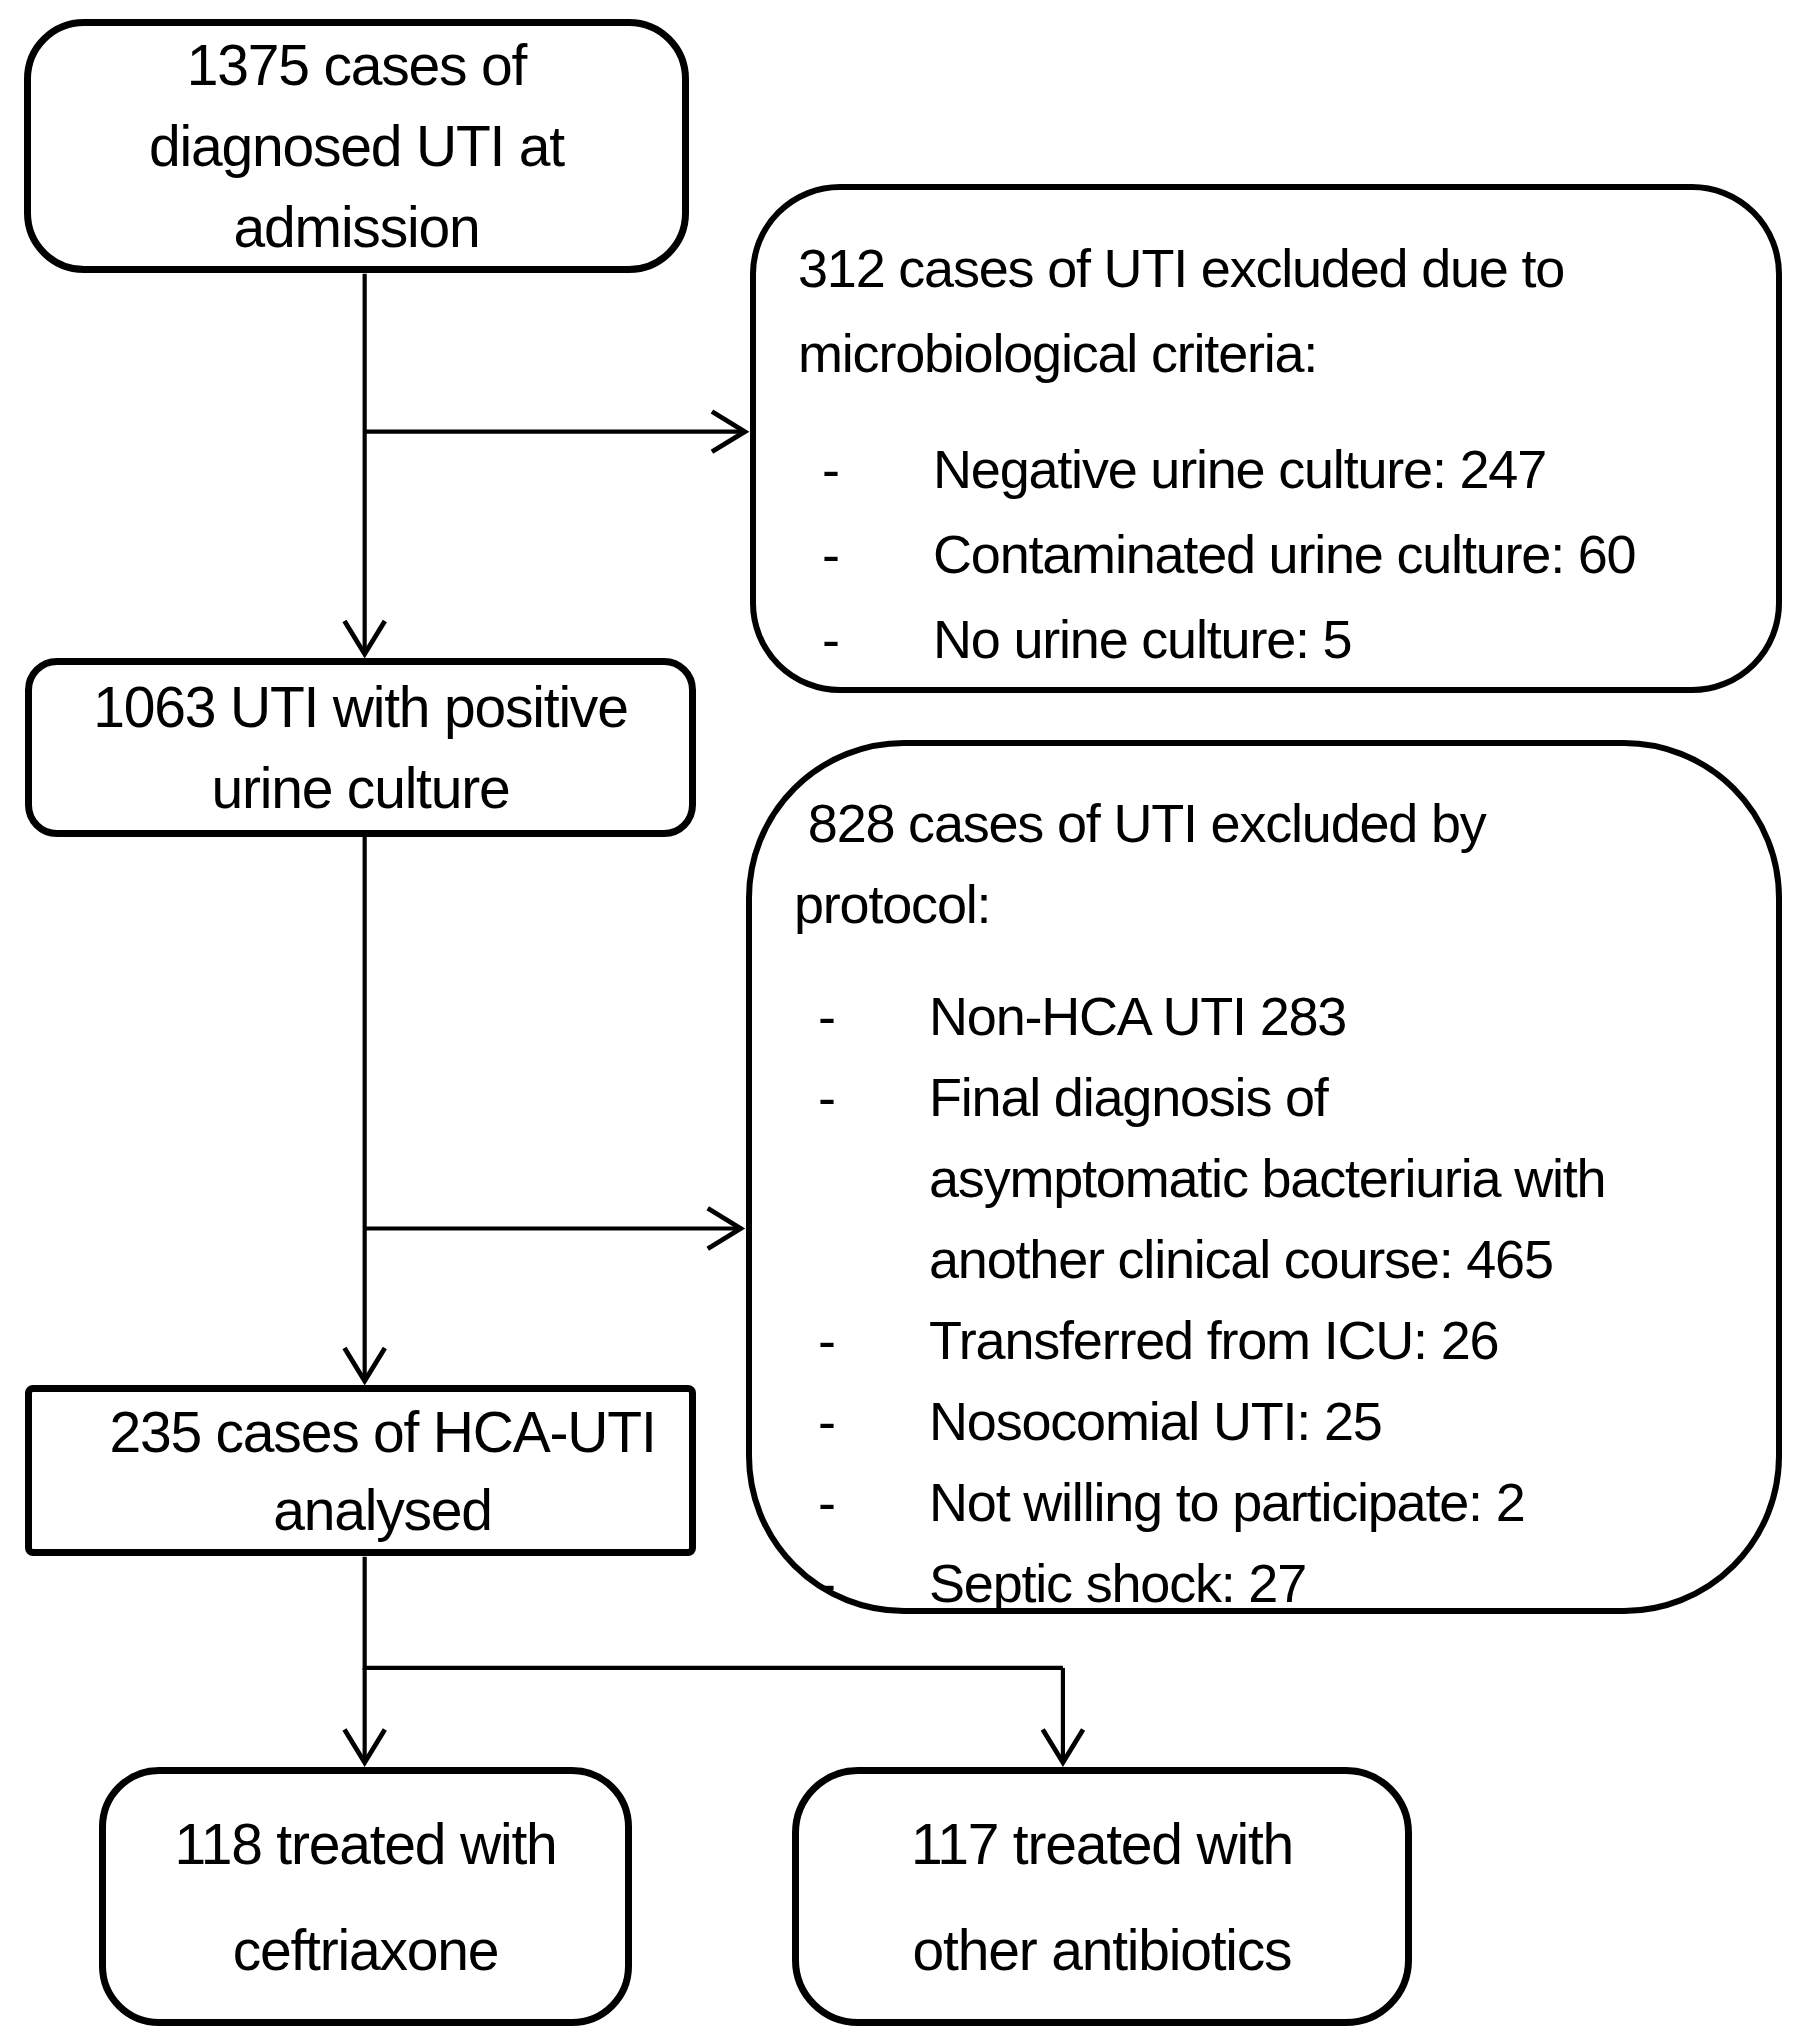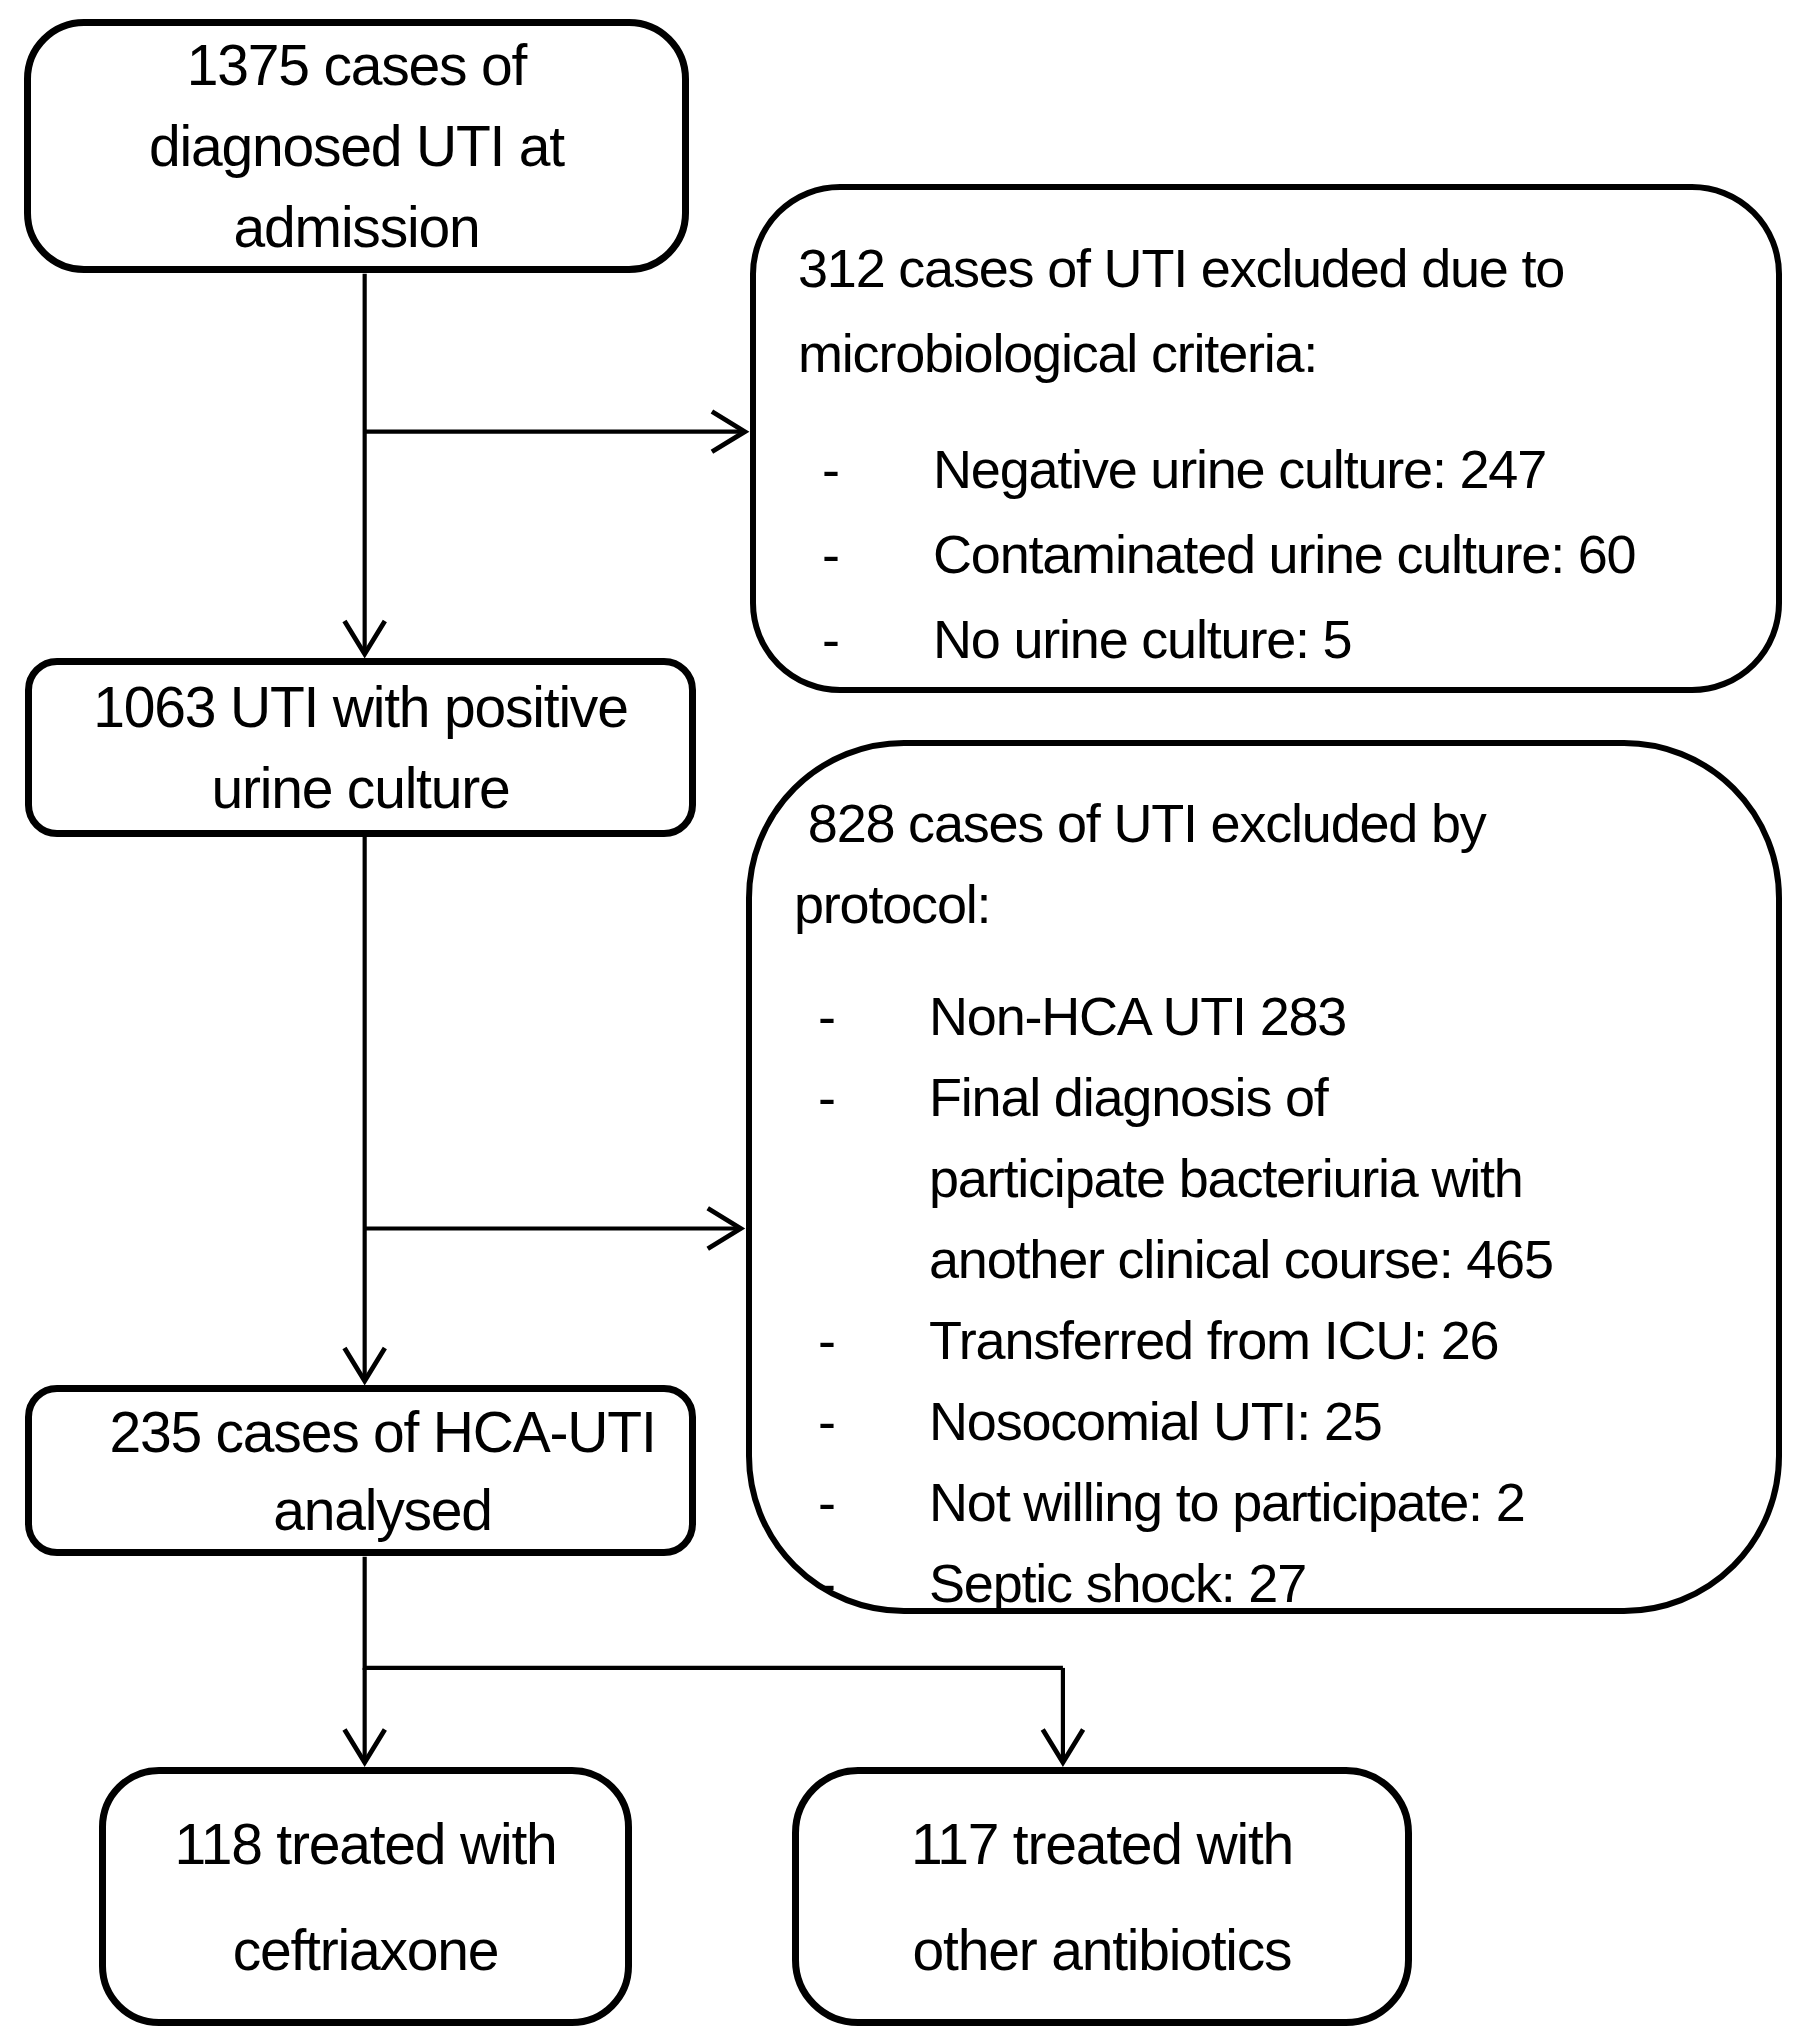--- a/index.html
+++ b/index.html
@@ -10,21 +10,21 @@
   .node {
     position:absolute; box-sizing:border-box; background:#fff;
     border:7.2px solid #000; display:flex; flex-direction:column;
     align-items:center; justify-content:center; text-align:center;
     font-size:57px; line-height:81px; letter-spacing:-1.2px;
   }
   .node .ln { white-space:pre; }
 
   .box-admission   { left:24px;   top:19px;   width:665px; height:254px; border-radius:60px; }
   .box-positive    { left:25px;   top:658px; width:671px; height:179px; border-radius:32px; }
-  .box-analysed    { left:25px;   top:1385px; width:671px; height:171px; border-radius:32px;  line-height:78px;padding-left:44px; }
+  .box-analysed    { left:25px;   top:1385px; width:671px; height:171px; border-radius:8px;  line-height:78px;padding-left:44px; }
   .box-ceftriaxone { left:99px;  top:1767px; width:533px;  height:259px; border-radius:60px; line-height:106px; }
   .box-other       { left:792px; top:1767px; width:620px;  height:259px; border-radius:66px; line-height:106px; }
 
   .exclusion {
     position:absolute; box-sizing:border-box; background:#fff;
     border:6.6px solid #000; font-size:54px; letter-spacing:-1.2px;
   }
   .ex-micro {
     left:750px; top:184px; width:1032px; height:509px; border-radius:90px;
     padding:36px 24px 0 42px; line-height:85px;
@@ -103,21 +103,21 @@
       <div class="bullet">
         <span class="dash">-</span>
         <span class="btxt">
           <span class="bl">Non-HCA UTI 283</span>
         </span>
       </div>
       <div class="bullet">
         <span class="dash">-</span>
         <span class="btxt">
           <span class="bl">Final diagnosis of</span>
-          <span class="bl">participate bacteriuria with</span>
+          <span class="bl">asymptomatic bacteriuria with</span>
           <span class="bl">another clinical course: 465</span>
         </span>
       </div>
       <div class="bullet">
         <span class="dash">-</span>
         <span class="btxt">
           <span class="bl">Transferred from ICU: 26</span>
         </span>
       </div>
       <div class="bullet">

